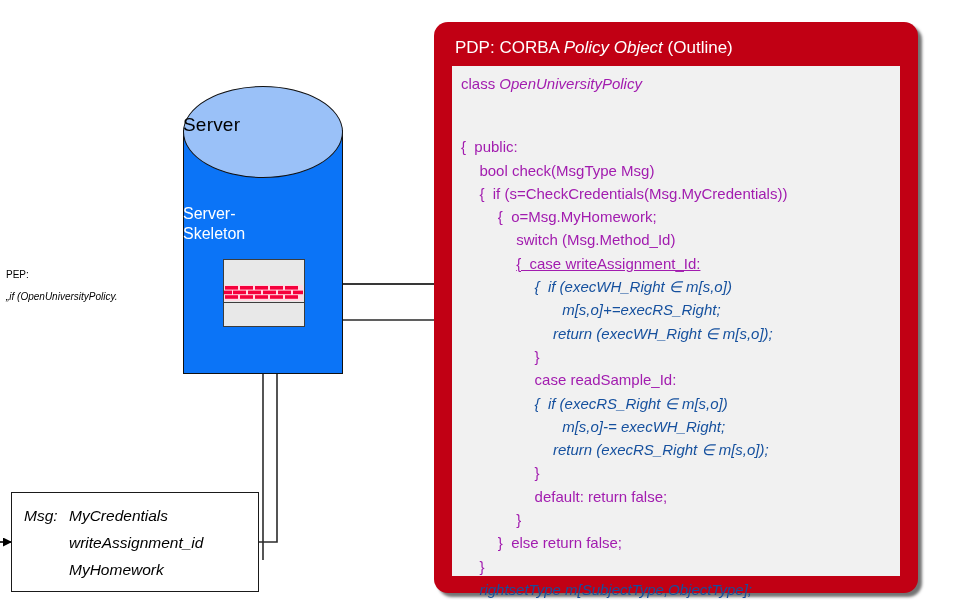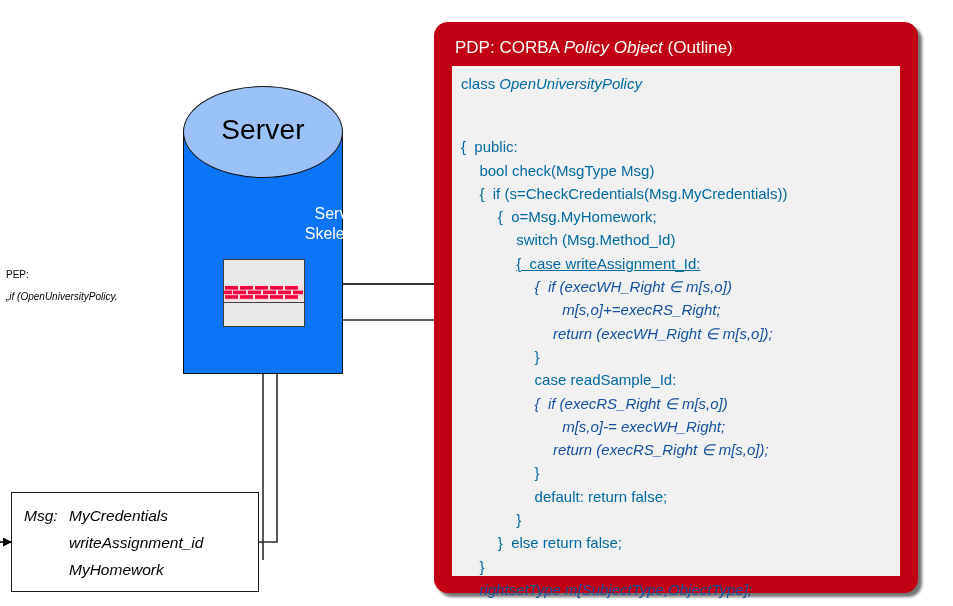--- a/index.html
+++ b/index.html
@@ -47,31 +47,30 @@
     background: #9ac1f8;
     border: 1px solid #111;
     border-radius: 50%;
     box-sizing: border-box;
   }
   #server-label {
     position: absolute;
     left: 0;
     top: 28px;
     width: 160px;
-    text-align: center;
-    font-size: 28px;
+    font-size: 19px;
     color: #000;
     letter-spacing: .2px;
   }
   #server-skeleton-label {
     position: absolute;
     left: 0;
     top: 118px;
     width: 184px;
-    text-align: right;
+    text-align: left;
     font-size: 16px;
     color: #ffffff;
     line-height: 20px;
   }
 
   
   #firewall-block {
     position: absolute;
     left: 223px;
     top: 259px;
@@ -167,21 +166,21 @@
   }
   #pdp-code {
     position: absolute;
     left: 9px;
     top: 6px;
     width: 440px;
   }
   .code-line {
     font-size: 15px;
     line-height: 23.3px;
-    color: #0369a1;
+    color: #a21caf;
     white-space: pre;
     font-family: "Liberation Sans", sans-serif;
   }
   .code-line.blue { color: #15509e; font-style: italic; }
   .code-line .kw-it { font-style: italic; }
 
   
   #connectors {
     position: absolute;
     left: 0; top: 0;

